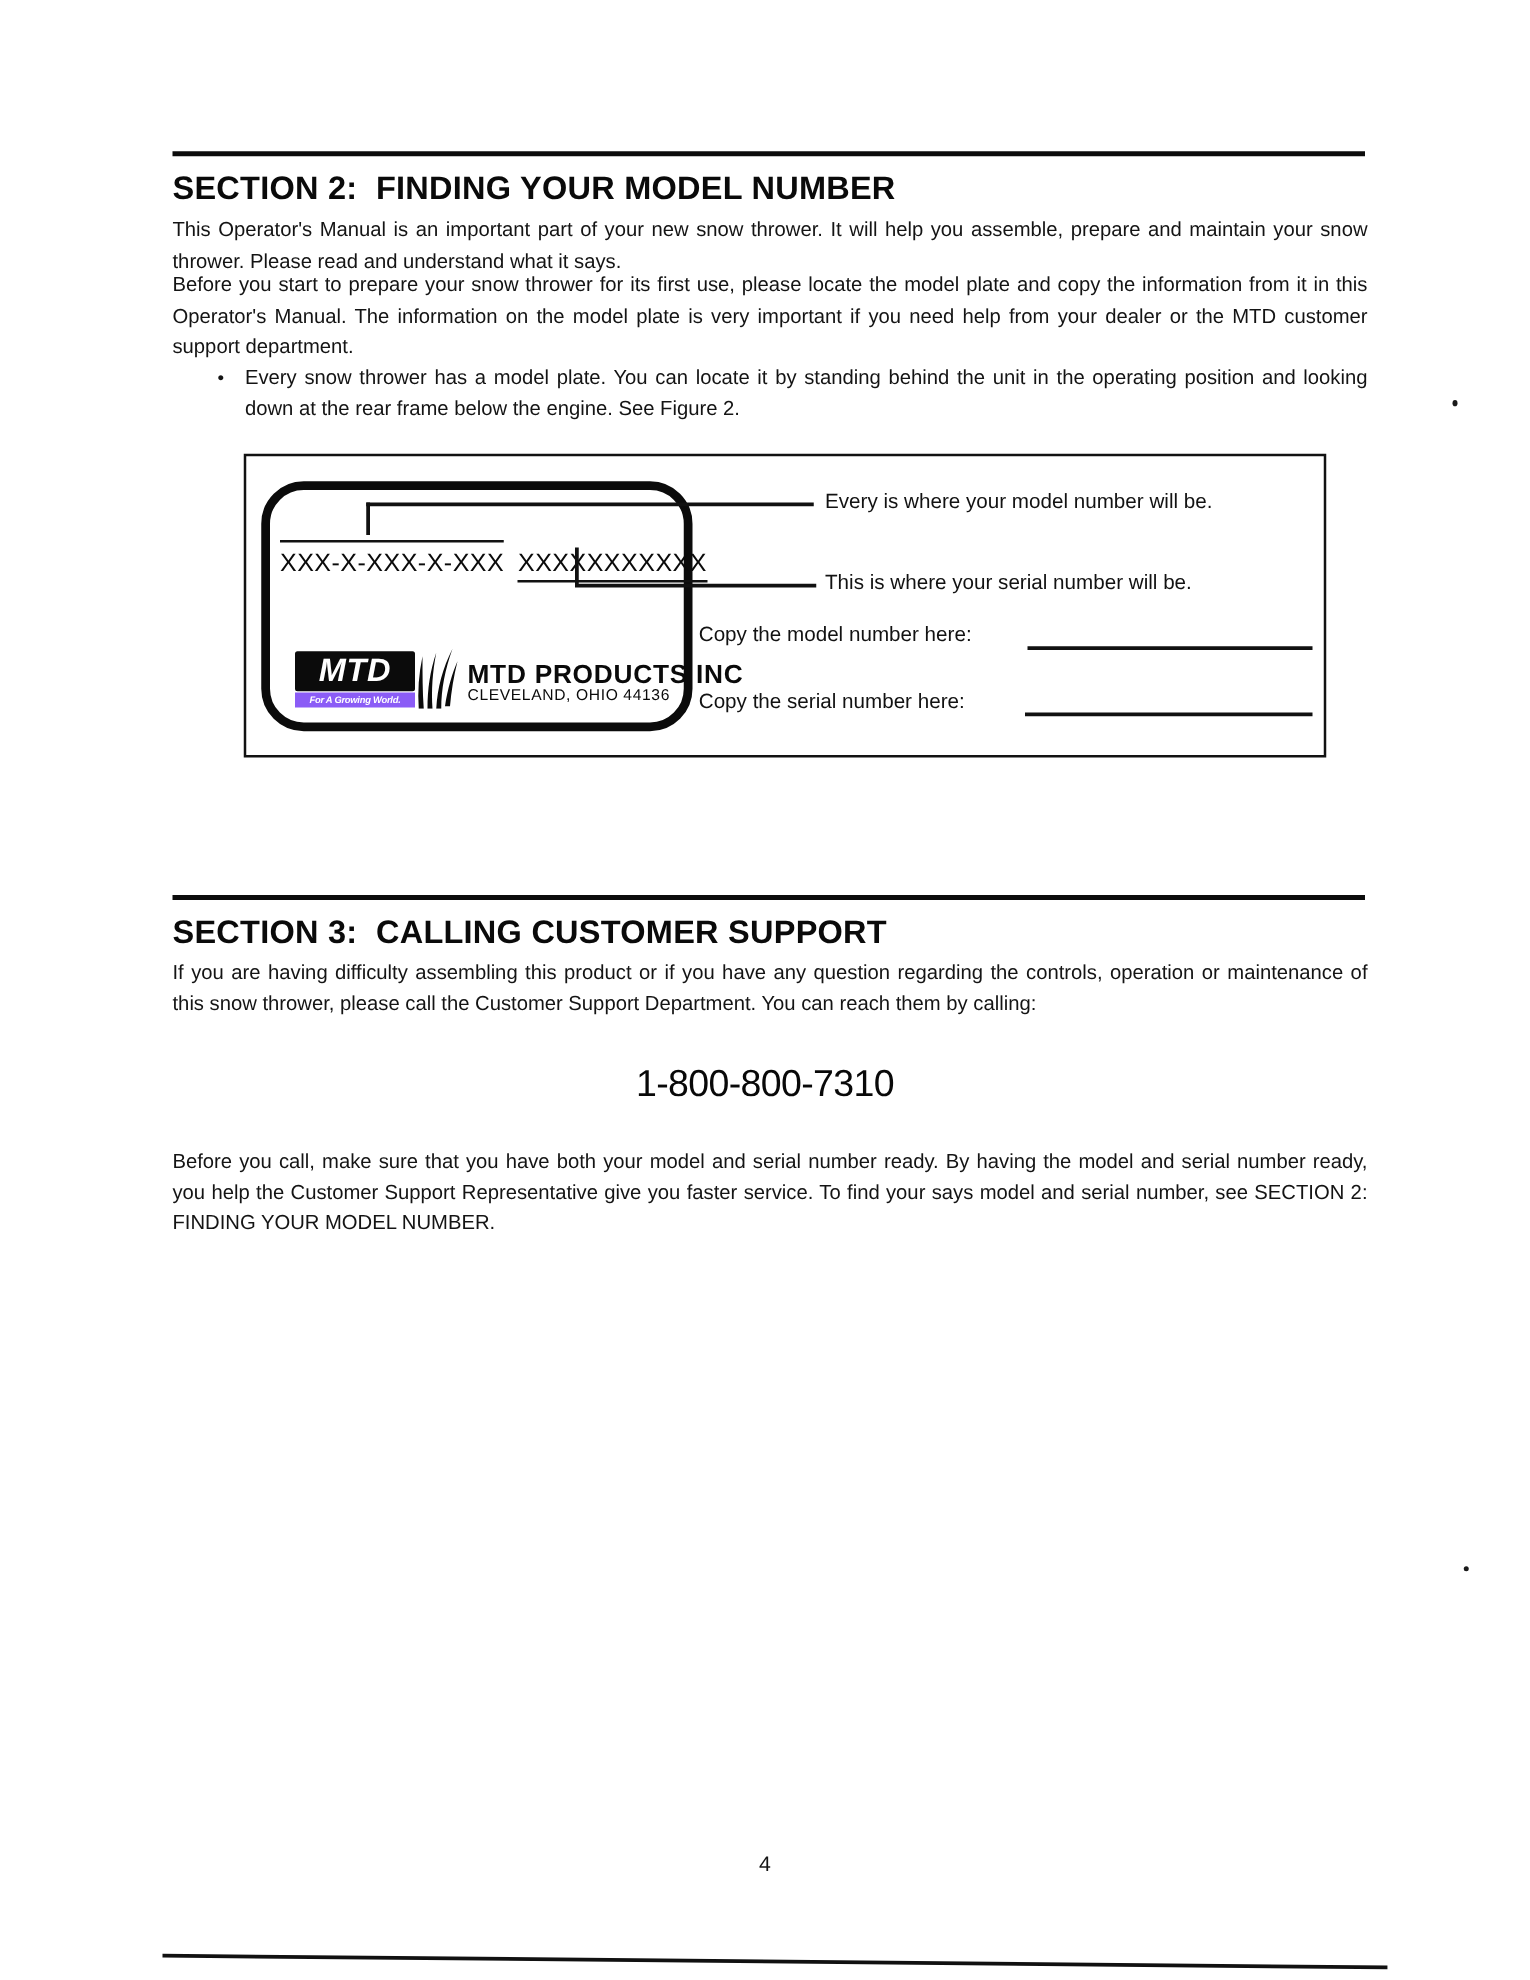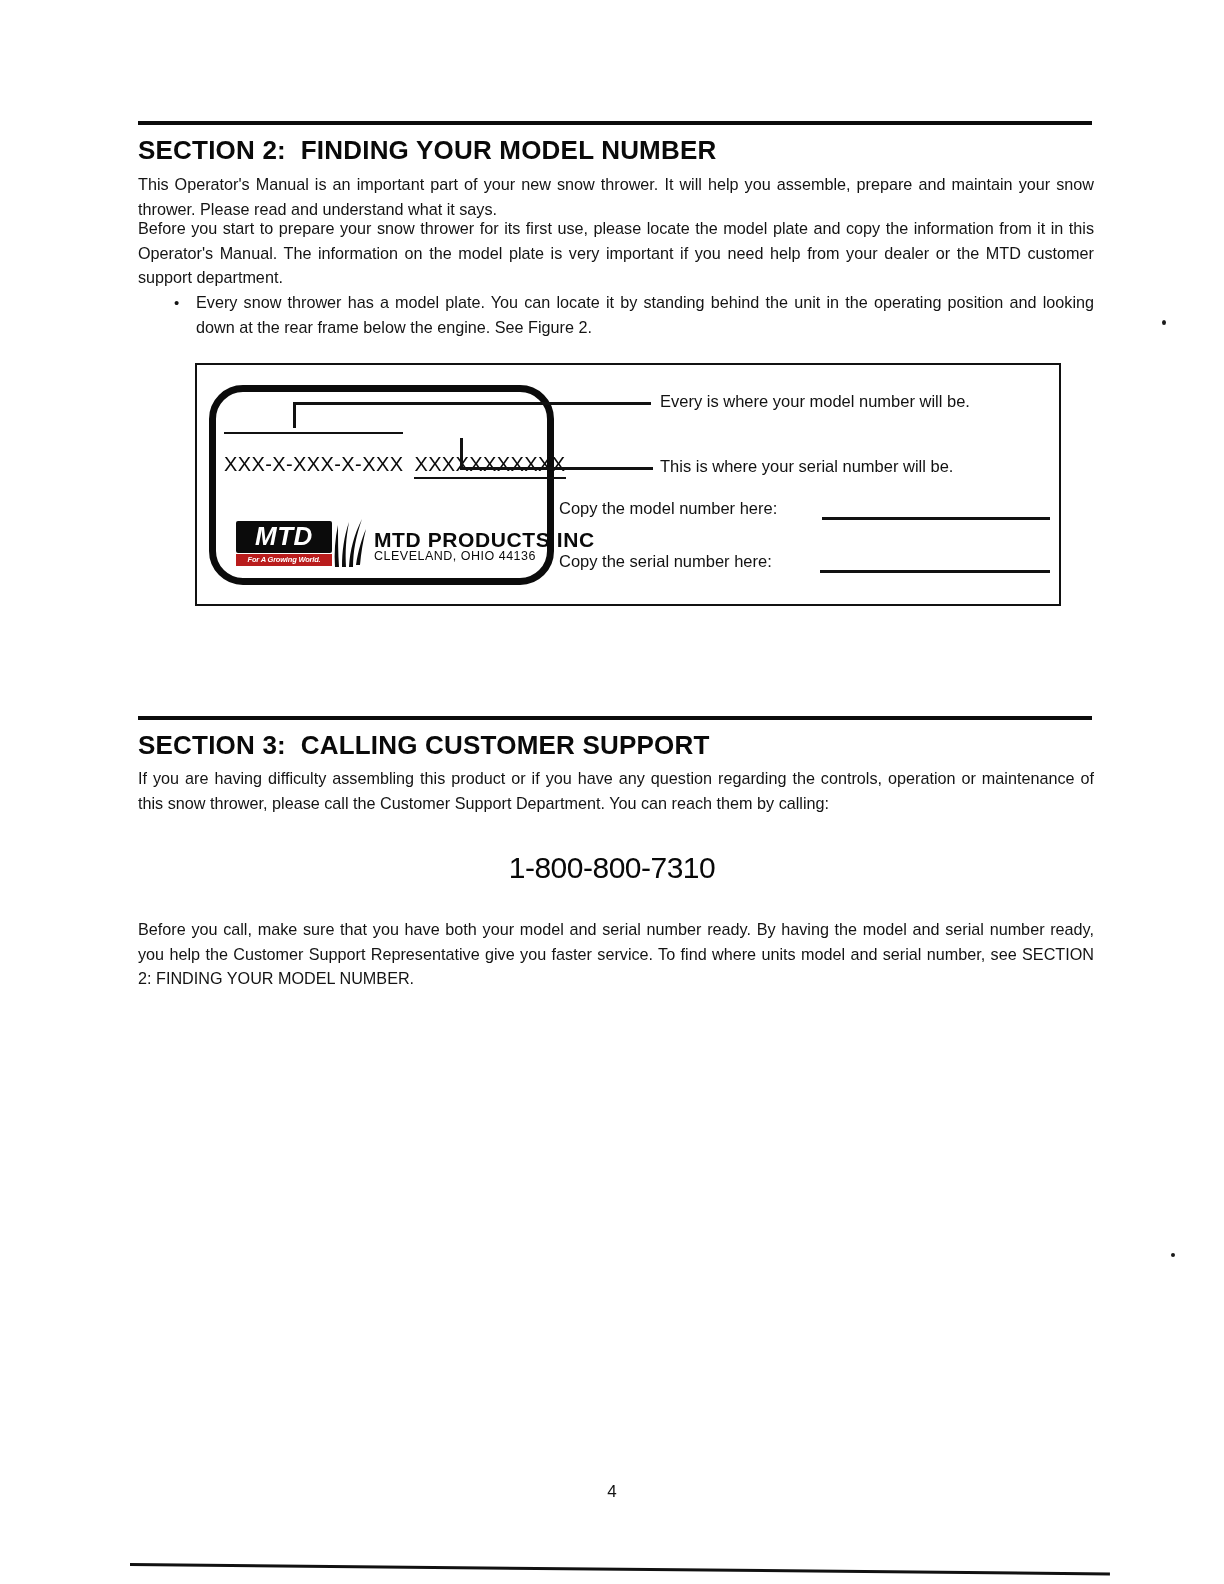--- a/index.html
+++ b/index.html
@@ -134,21 +134,21 @@
     left: 8px;
     top: 40px;
     width: 330px;
     font-size: 20px;
     letter-spacing: 0.4px;
     white-space: nowrap;
     color: #0a0a0a;
   }
   #model-code {
     border-top: 2.5px solid #111;
-    padding-top: 19px;
+    padding-top: 6px;
     display: inline-block;
     text-align: right;
   }
   #serial-code {
     border-bottom: 2.5px solid #111;
     padding-bottom: 1px;
     display: inline-block;
     margin-left: 11px;
   }
 
@@ -178,21 +178,21 @@
     letter-spacing: 0.5px;
     line-height: 31px;
     text-align: center;
     border-radius: 2px;
   }
   #mtd-tagline {
     position: absolute;
     left: 0; top: 33px;
     width: 96px;
     height: 12px;
-    background: #b91c1c;
+    background: #8b5cf6;
     color: #ffffff;
     font-size: 7.5px;
     font-weight: bold;
     font-style: italic;
     line-height: 12px;
     text-align: center;
     letter-spacing: -0.2px;
     overflow: hidden;
     white-space: nowrap;
   }
@@ -318,21 +318,21 @@
   </div>
 
 
   <div class="sec-rule" style="top:716px;"></div>
   <div class="sec-title" style="top:730px;">SECTION 3:  CALLING CUSTOMER SUPPORT</div>
 
   <div class="body-text" style="top:766px;">If you are having difficulty assembling this product or if you have any question regarding the controls, operation or maintenance of this snow thrower, please call the Customer Support Department. You can reach them by calling:</div>
 
   <div class="phone" style="top:851px;">1-800-800-7310</div>
 
-  <div class="body-text" style="top:917px;">Before you call, make sure that you have both your model and serial number ready. By having the model and serial number ready, you help the Customer Support Representative give you faster service. To find where units model and serial number, see SECTION 2: FINDING YOUR MODEL NUMBER.</div>
+  <div class="body-text" style="top:917px;">Before you call, make sure that you have both your model and serial number ready. By having the model and serial number ready, you help the Customer Support Representative give you faster service. To find your says model and serial number, see SECTION 2: FINDING YOUR MODEL NUMBER.</div>
 
   <div class="page-num" style="top:1482px;">4</div>
 
   <div class="speck" style="left:1162px; top:320px; width:4px; height:5px;"></div>
   <div class="speck" style="left:1171px; top:1253px; width:4px; height:4px;"></div>
   <div id="bottom-scan-line"></div>
 
 </div>
 
 </body></html>

